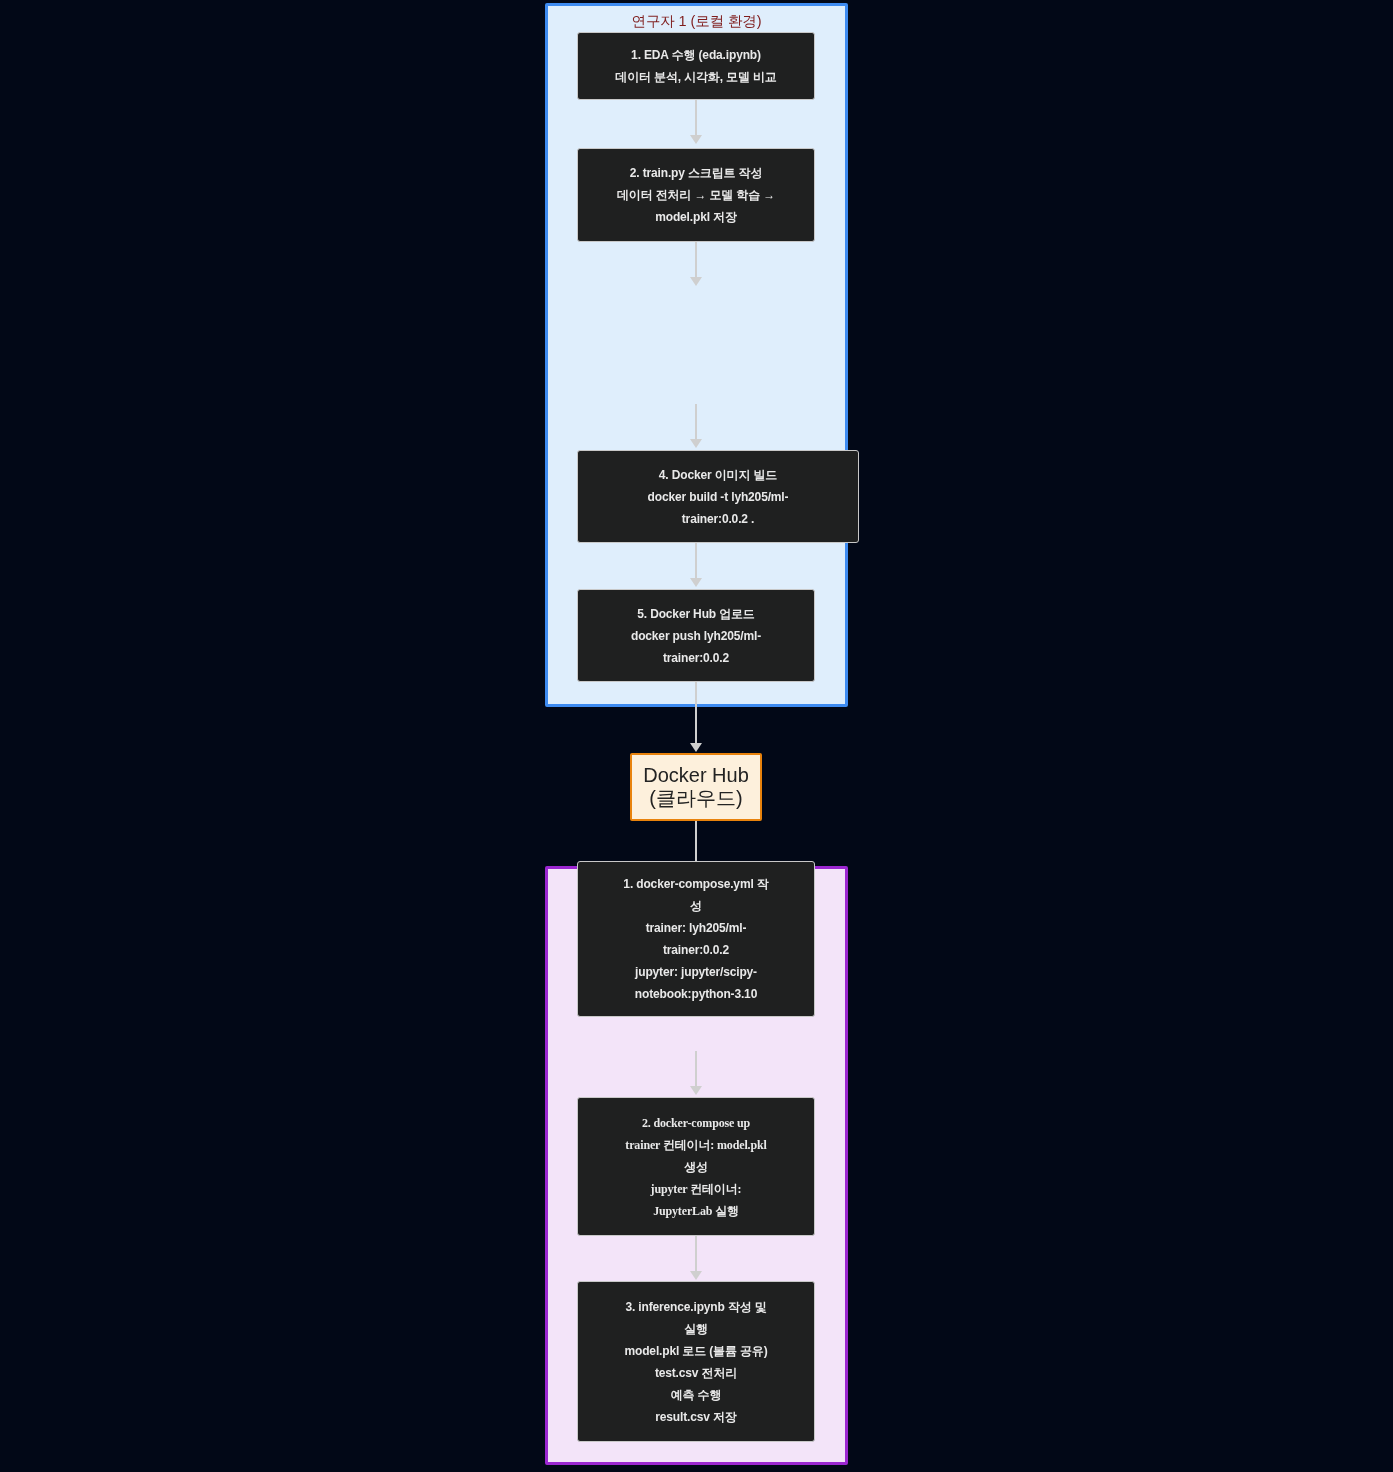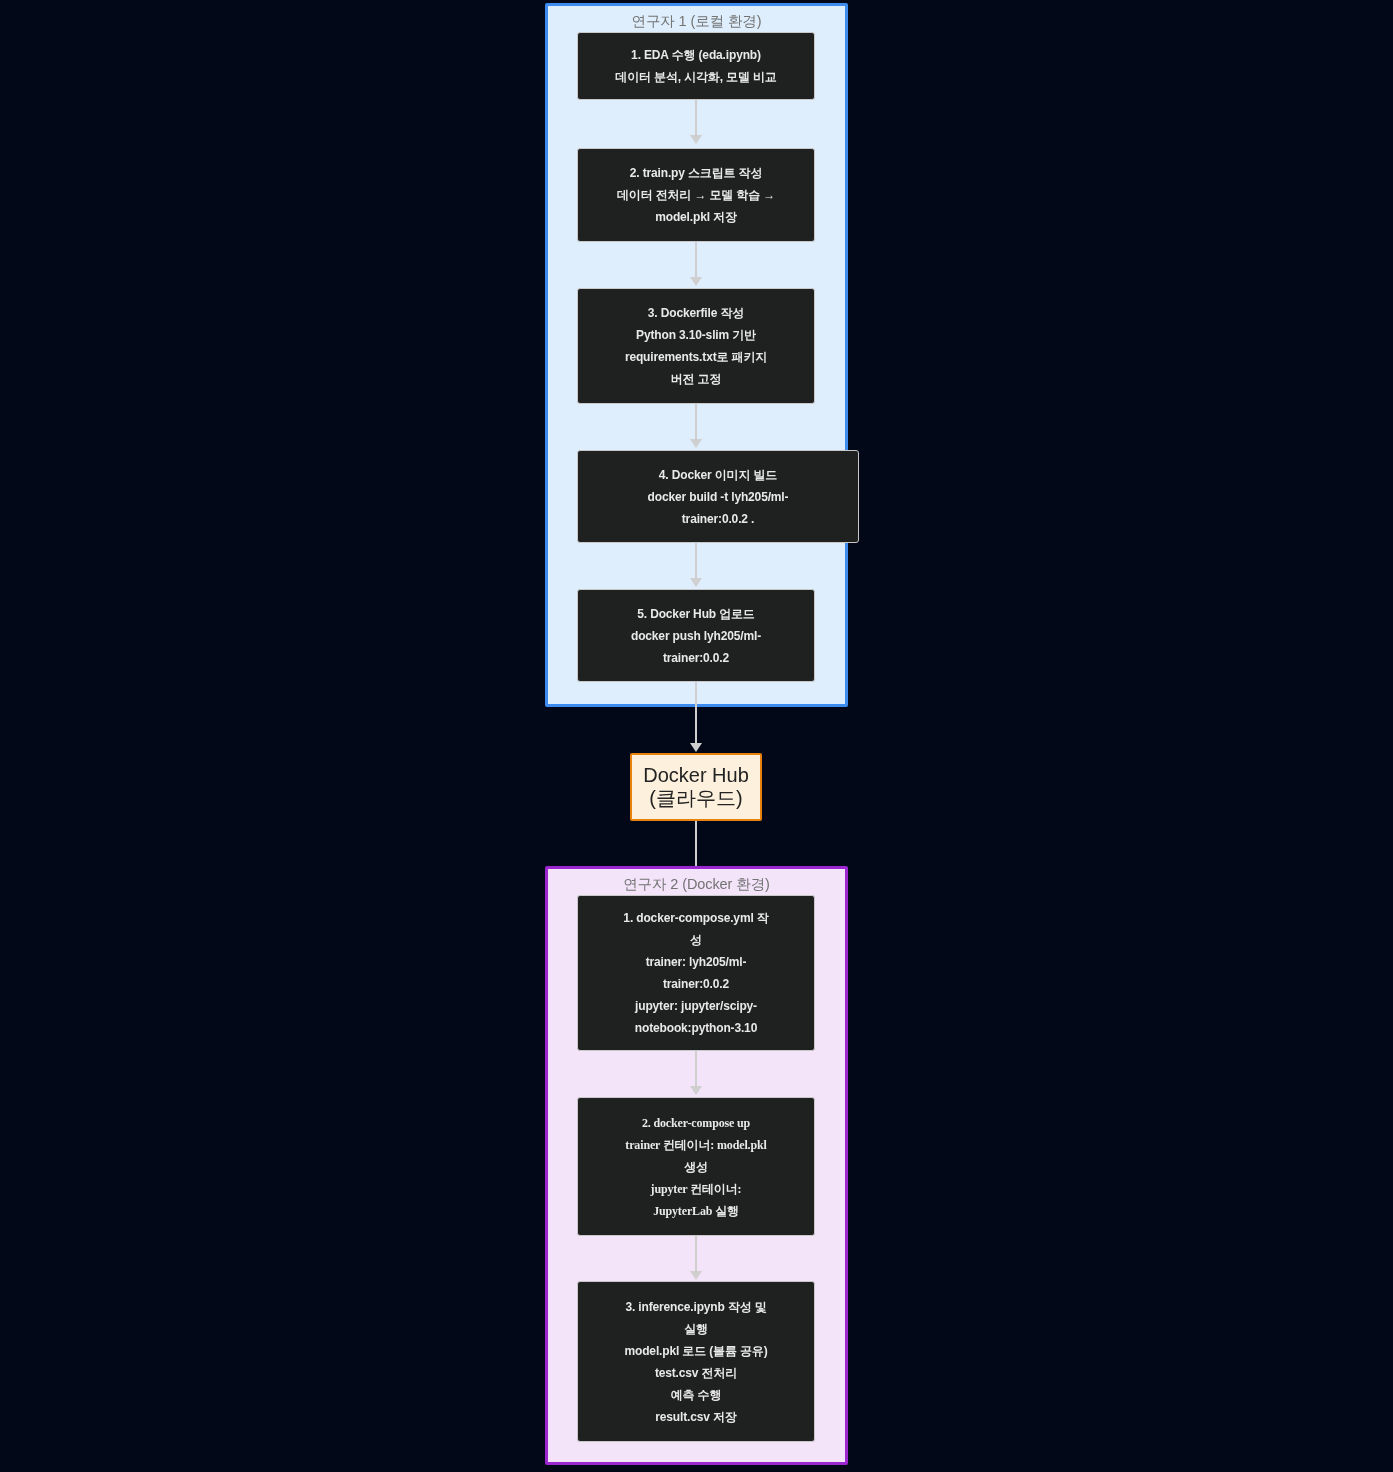--- a/index.html
+++ b/index.html
@@ -40,21 +40,21 @@
     background: #f3e4f9;
     border-color: #9c27d1;
   }
   .subgraph-title {
     position: absolute;
     top: 6px;
     left: 0;
     right: 0;
     text-align: center;
     font-size: 14.5px;
-    color: #737373;
+    color: #7f1d1d;
     white-space: nowrap;
     letter-spacing: -0.1px;
   }
 
   
   .node {
     position: absolute;
     box-sizing: border-box;
     background: #1f2020;
     border: 1.6px solid #c8c8c8;
@@ -126,28 +126,20 @@
   <div class="node" style="left:577px; top:148px; width:238px; height:94px;">
     <span class="lines">
       <span class="line">2. train.py 스크립트 작성</span>
       <span class="line">데이터 전처리 → 모델 학습 →</span>
       <span class="line">model.pkl 저장</span>
     </span>
   </div>
   <div class="edge" style="left:695px; top:242px; height:38px;"></div>
   <div class="arrowhead" style="left:690px; top:277px;"></div>
 
-  <div class="node" style="left:577px; top:288px; width:238px; height:116px;">
-    <span class="lines">
-      <span class="line">3. Dockerfile 작성</span>
-      <span class="line">Python 3.10-slim 기반</span>
-      <span class="line">requirements.txt로 패키지</span>
-      <span class="line">버전 고정</span>
-    </span>
-  </div>
   <div class="edge" style="left:695px; top:404px; height:38px;"></div>
   <div class="arrowhead" style="left:690px; top:439px;"></div>
 
   <div class="node" style="left:577px; top:450px; width:282px; height:93px;">
     <span class="lines">
       <span class="line">4. Docker 이미지 빌드</span>
       <span class="line">docker build -t lyh205/ml-</span>
       <span class="line">trainer:0.0.2 .</span>
     </span>
   </div>
@@ -172,21 +164,21 @@
     </span>
   </div>
 
   <div class="edge" style="left:695px; top:821px; height:78px;"></div>
   <div class="arrowhead" style="left:690px; top:896px;"></div>
 
   <div class="subgraph docker">
     <div class="subgraph-title">연구자 2 (Docker 환경)</div>
   </div>
 
-  <div class="node" style="left:577px; top:895px; width:238px; height:156px;">
+  <div class="node" style="left:577px; top:861px; width:238px; height:156px;">
     <span class="lines">
       <span class="line">1. docker-compose.yml 작</span>
       <span class="line">성</span>
       <span class="line">trainer: lyh205/ml-</span>
       <span class="line">trainer:0.0.2</span>
       <span class="line">jupyter: jupyter/scipy-</span>
       <span class="line">notebook:python-3.10</span>
     </span>
   </div>
   <div class="edge" style="left:695px; top:1051px; height:38px;"></div>

